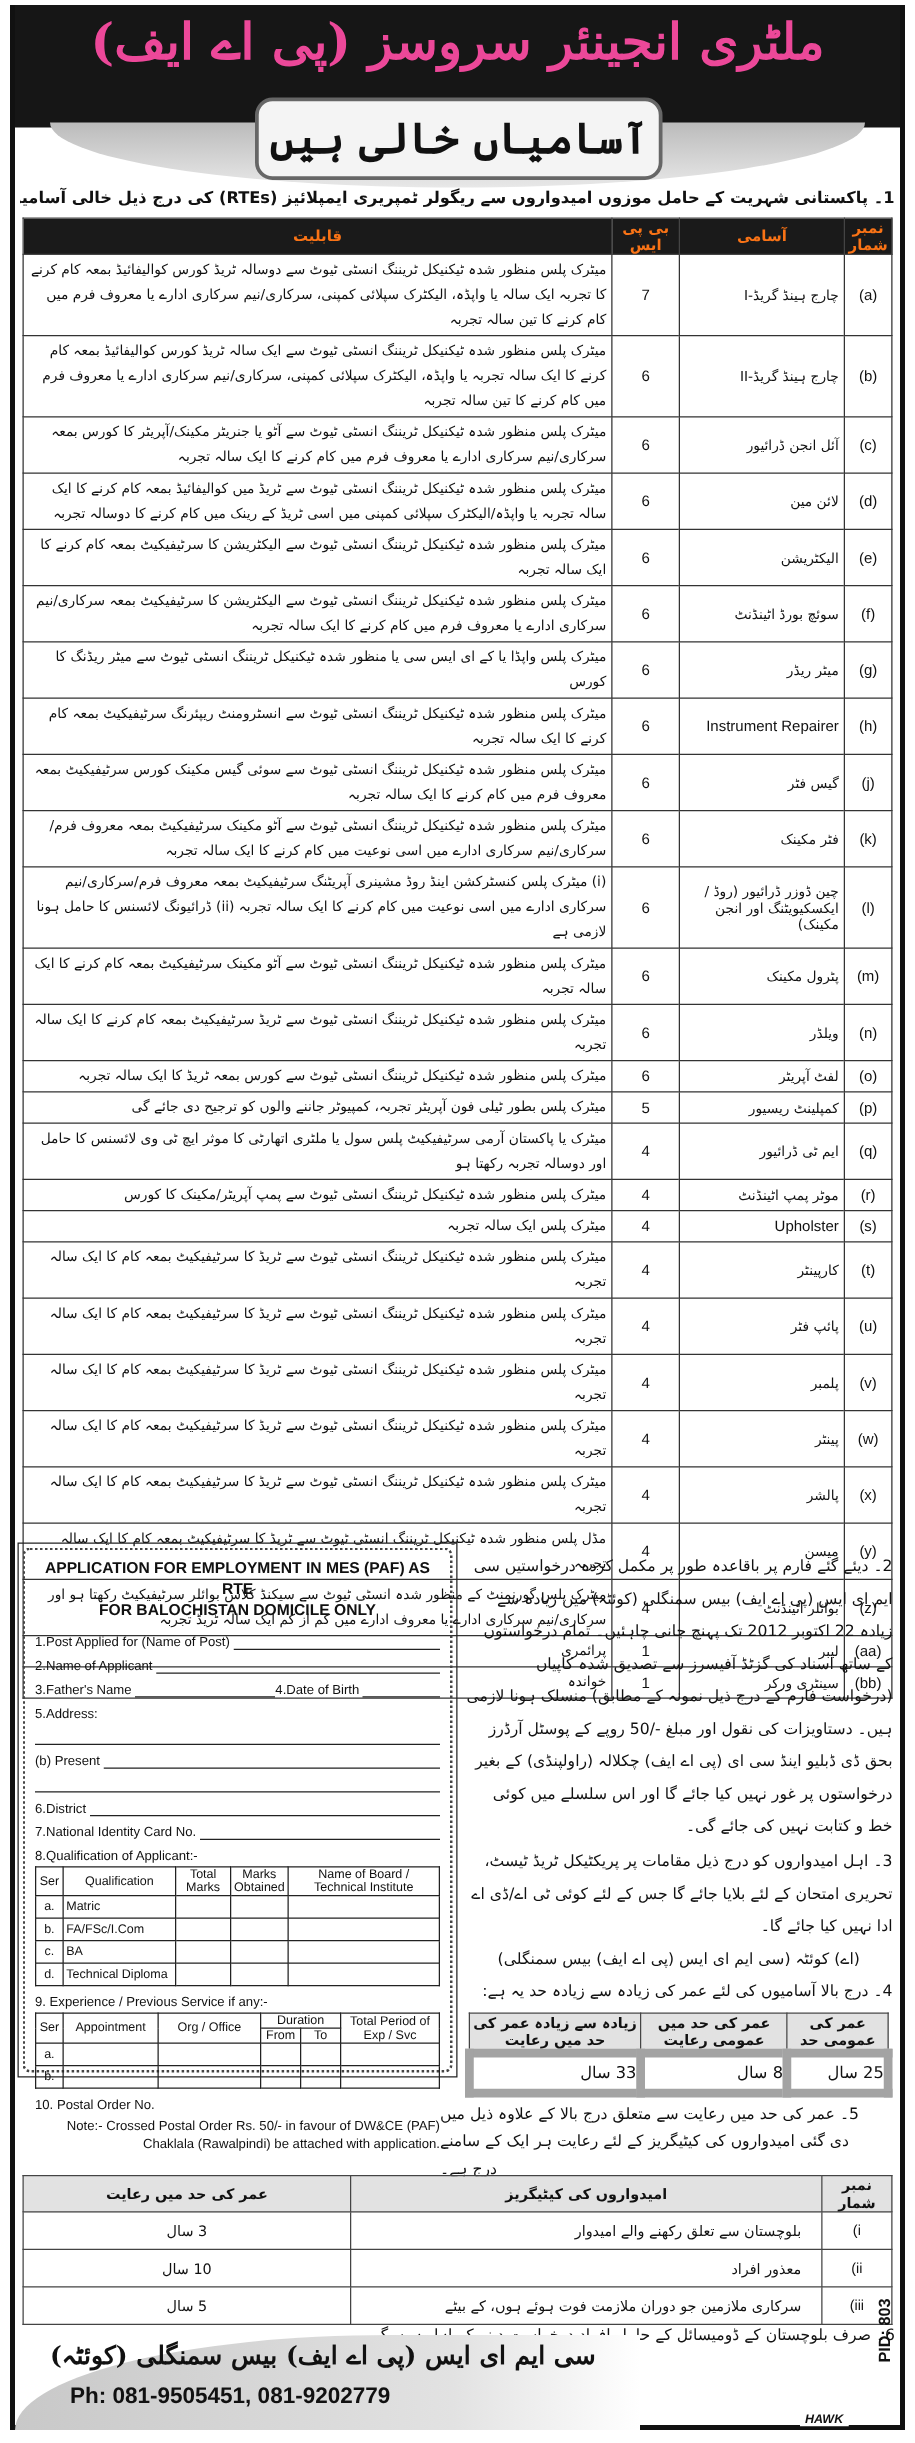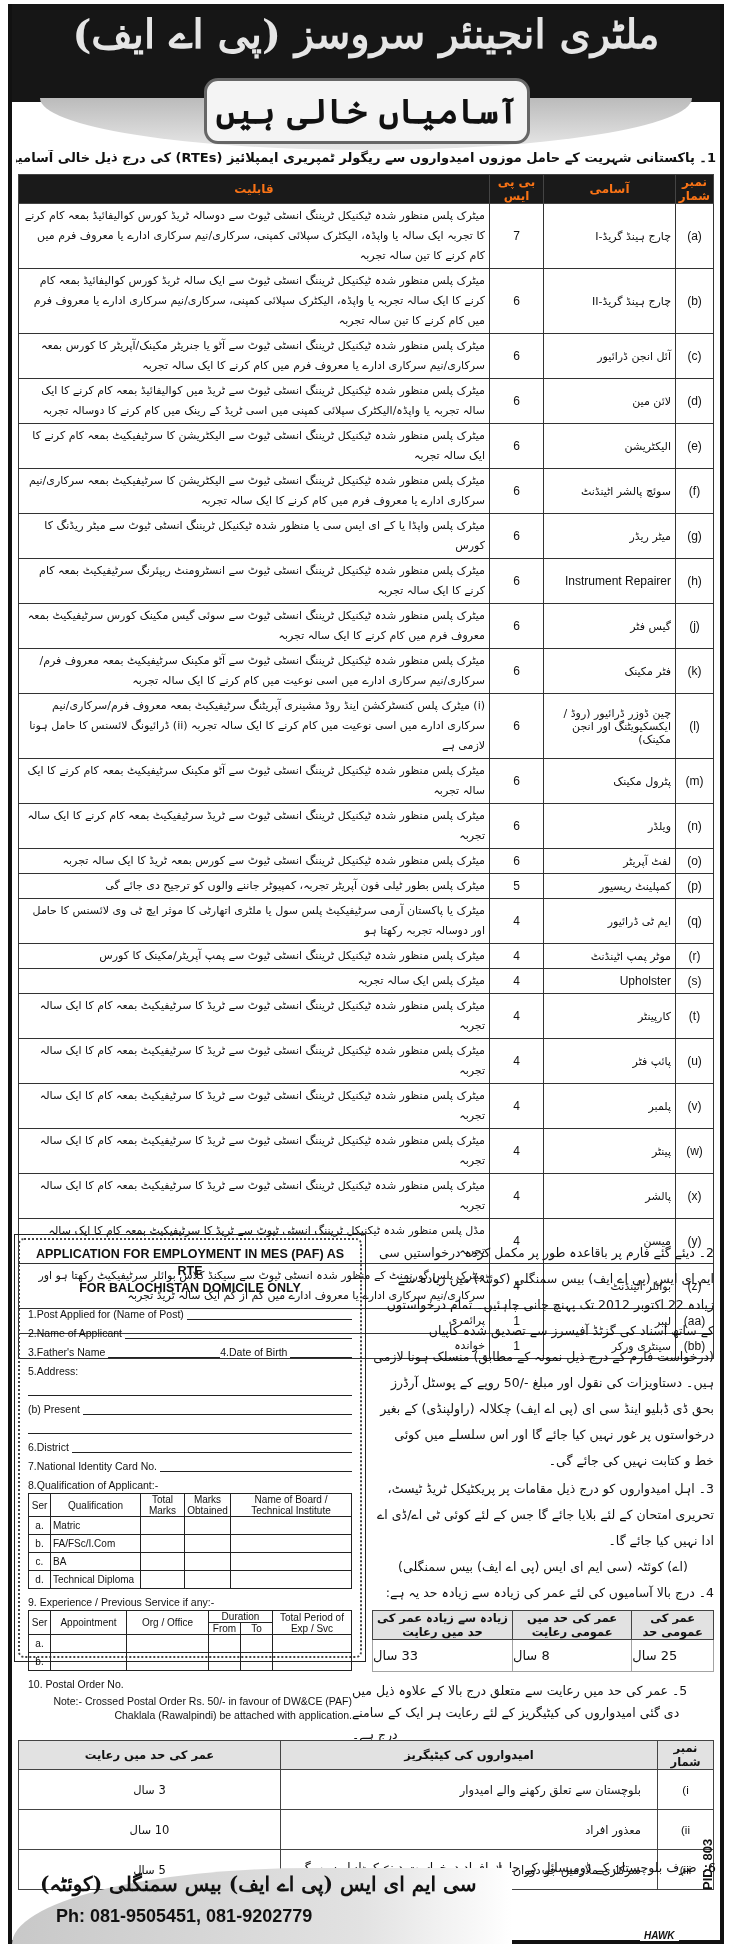--- a/index.html
+++ b/index.html
@@ -1,20 +1,20 @@
 <!DOCTYPE html>
 <html><head>
 <meta charset="utf-8">
 <style>
   * { box-sizing: border-box; margin: 0; padding: 0; }
   html, body { width: 732px; height: 1954px; background: #fff; overflow: hidden; }
   body { font-family: "DejaVu Sans", sans-serif; color: #111; position: relative; }
   .frame { position: absolute; left: 8px; top: 4px; width: 716px; height: 1940px; border: 4px solid #111; border-top: 0; }
   .masthead { position: absolute; left: 8px; top: 4px; width: 716px; height: 98px; background: #161616; }
-  .masthead-title { position: absolute; left: 0; right: 0; top: 6px; text-align: center; color: #e5e5e5; font-size: 40px; font-weight: bold; direction: rtl; font-family: "DejaVu Serif", serif; }
+  .masthead-title { position: absolute; left: 0; right: 0; top: 6px; text-align: center; color: #ec4899; font-size: 40px; font-weight: bold; direction: rtl; font-family: "DejaVu Serif", serif; }
   .arc { position: absolute; left: 40px; top: 98px; width: 652px; height: 52px; border-radius: 0 0 50% 50% / 0 0 100% 100%; background: linear-gradient(#bbb, #e8e8e8); }
   .banner { position: absolute; left: 204px; top: 78px; width: 326px; height: 66px; background: #f4f4f4; border: 3px solid #666; border-radius: 14px; text-align: center; font-size: 34px; font-weight: bold; line-height: 60px; direction: rtl; font-family: "DejaVu Serif", serif; }
   .intro { position: absolute; right: 16px; left: 16px; top: 150px; direction: rtl; font-size: 13px; font-weight: bold; text-align: right; white-space: nowrap; overflow: hidden; }
   table { border-collapse: collapse; }
   .main-table { position: absolute; left: 18px; top: 174px; width: 696px; direction: rtl; }
   .main-table th { background: #1a1a1a; color: #f97316; font-size: 12px; height: 24px; border: 1px solid #444; font-weight: bold; }
   .main-table td { border: 1px solid #333; font-size: 11px; vertical-align: middle; padding: 2px 4px; }
   .main-table td.sr { width: 38px; text-align: center; direction: ltr; font-family: "Liberation Sans", sans-serif; font-size: 12px; }
   .main-table td.post { width: 132px; text-align: right; }
   .main-table td.bps { width: 54px; text-align: center; font-family: "Liberation Sans", sans-serif; font-size: 12px; }
@@ -28,25 +28,25 @@
   .fline .lbl { white-space: nowrap; }
   .fline .blank { flex: 1; border-bottom: 1px solid #222; margin-left: 3px; height: 12px; }
   .ftable { width: 100%; margin-top: 2px; font-size: 10px; }
   .ftable th, .ftable td { border: 1px solid #222; text-align: center; font-weight: normal; padding: 0 2px; }
   .ftable td.l { text-align: left; }
   .note { text-align: right; font-size: 10.5px; line-height: 14px; margin-top: 4px; }
 
   .rightcol { position: absolute; left: 372px; top: 1240px; width: 342px; direction: rtl; font-size: 12.5px; line-height: 26px; text-align: right; }
   .age-table { position: absolute; left: 372px; top: 1610px; width: 342px; direction: rtl; }
   .age-table th { background: #e2e2e2; font-size: 11.5px; font-weight: bold; border: 1px solid #444; height: 22px; }
-  .age-table td { border: 1px solid #a3a3a3; text-align: left; font-size: 13px; height: 32px; }
+  .age-table td { border: 7px solid #a3a3a3; text-align: right; font-size: 13px; height: 32px; }
   .p5 { position: absolute; left: 352px; top: 1680px; width: 342px; direction: rtl; text-align: left; font-size: 12.5px; line-height: 22px; }
   .relax-table { position: absolute; left: 18px; top: 1740px; width: 696px; direction: rtl; }
   .relax-table th { background: #e2e2e2; font-size: 11.5px; font-weight: bold; border: 1px solid #444; height: 26px; }
-  .relax-table td { border: 1px solid #444; font-size: 11.5px; height: 40px; }
+  .relax-table td { border: 1px solid #444; font-size: 11.5px; height: 30px; }
   .relax-table td.sr { width: 56px; text-align: center; direction: ltr; font-family: "Liberation Sans", sans-serif; }
   .relax-table td.cat { text-align: right; padding-right: 16px; }
   .relax-table td.rel { width: 262px; text-align: center; }
   .p6 { position: absolute; right: 16px; top: 1860px; direction: rtl; font-size: 12.5px; }
   .footer-swoosh { position: absolute; left: 12px; top: 1868px; width: 500px; height: 76px; background: linear-gradient(90deg, #c8c8c8, #e2e2e2 70%, #fff); border-radius: 60% 0 0 0 / 100% 0 0 0; }
   .footer-name { position: absolute; left: 40px; top: 1872px; direction: rtl; font-size: 20px; font-weight: bold; font-family: "DejaVu Serif", serif; }
   .footer-phone { position: absolute; left: 56px; top: 1906px; font-family: "Liberation Sans", sans-serif; font-size: 18px; font-weight: bold; }
   .pid { position: absolute; left: 700px; top: 1890px; transform: rotate(-90deg); transform-origin: left top; font-family: "Liberation Sans", sans-serif; font-weight: bold; font-size: 13px; white-space: nowrap; }
   .hawk { position: absolute; left: 640px; top: 1930px; font-family: "Liberation Sans", sans-serif; font-style: italic; font-weight: bold; font-size: 10px; background: #fff; padding: 0 4px; }
 </style>
@@ -97,21 +97,21 @@
         <td class="qual">میٹرک پلس منظور شدہ ٹیکنیکل ٹریننگ انسٹی ٹیوٹ سے ٹریڈ میں کوالیفائیڈ بمعہ کام کرنے کا ایک سالہ تجربہ یا واپڈہ/الیکٹرک سپلائی کمپنی میں اسی ٹریڈ کے رینک میں کام کرنے کا دوسالہ تجربہ</td>
       </tr>
       <tr>
         <td class="sr">(e)</td>
         <td class="post">الیکٹریشن</td>
         <td class="bps">6</td>
         <td class="qual">میٹرک پلس منظور شدہ ٹیکنیکل ٹریننگ انسٹی ٹیوٹ سے الیکٹریشن کا سرٹیفیکیٹ بمعہ کام کرنے کا ایک سالہ تجربہ</td>
       </tr>
       <tr>
         <td class="sr">(f)</td>
-        <td class="post">سوئچ پالشر اٹینڈنٹ</td>
+        <td class="post">سوئچ بورڈ اٹینڈنٹ</td>
         <td class="bps">6</td>
         <td class="qual">میٹرک پلس منظور شدہ ٹیکنیکل ٹریننگ انسٹی ٹیوٹ سے الیکٹریشن کا سرٹیفیکیٹ بمعہ سرکاری/نیم سرکاری ادارے یا معروف فرم میں کام کرنے کا ایک سالہ تجربہ</td>
       </tr>
       <tr>
         <td class="sr">(g)</td>
         <td class="post">میٹر ریڈر</td>
         <td class="bps">6</td>
         <td class="qual">میٹرک پلس واپڈا یا کے ای ایس سی یا منظور شدہ ٹیکنیکل ٹریننگ انسٹی ٹیوٹ سے میٹر ریڈنگ کا کورس</td>
       </tr>
       <tr>

